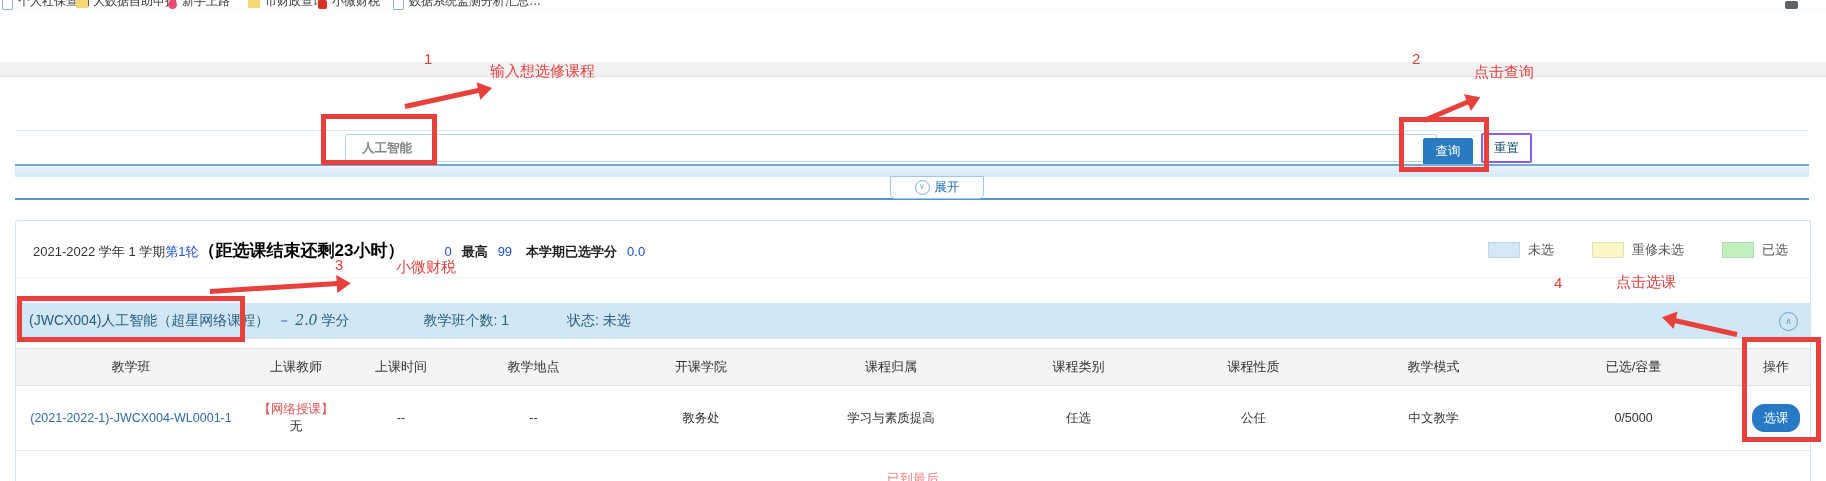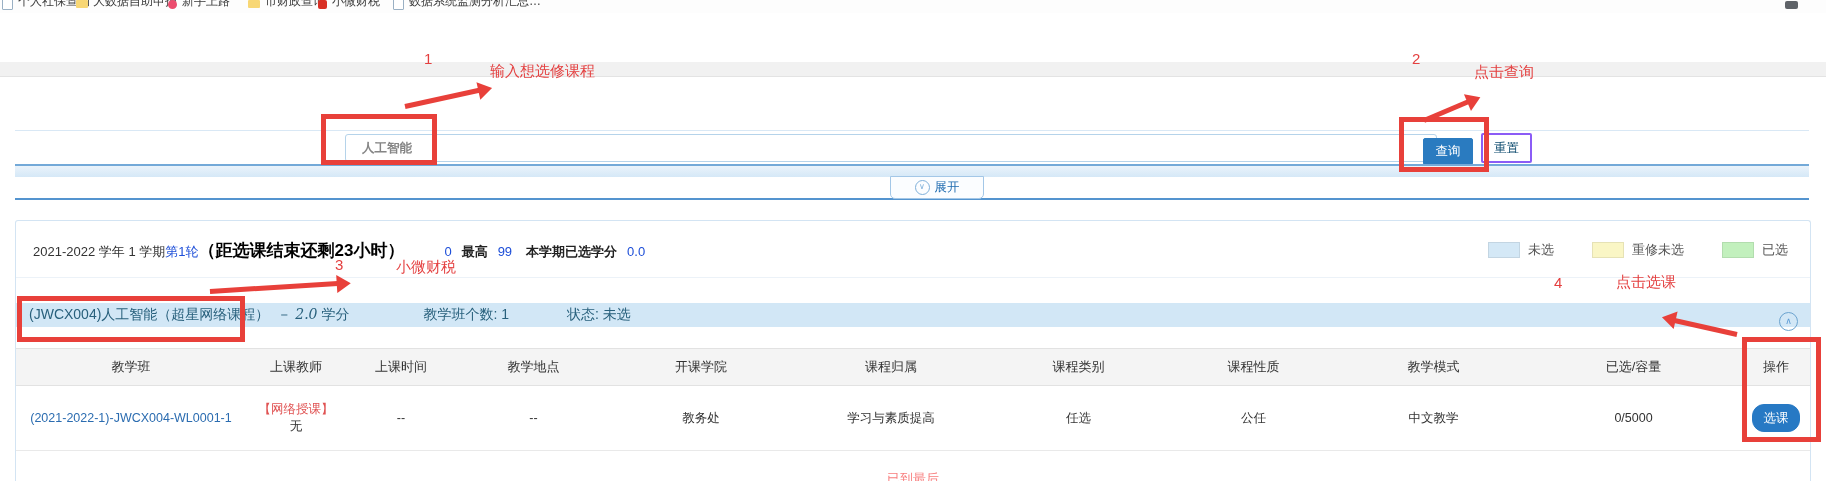--- a/index.html
+++ b/index.html
@@ -48,21 +48,21 @@
   .sem-bold{font-weight:bold;color:#222;}
   .sem-count{font-weight:bold;font-size:17px;color:#000000;}
   .sem-gap{display:inline-block;width:30px;}
   .sem-sp{display:inline-block;width:10px;}
   .legend{position:absolute;right:22px;top:20px;display:flex;gap:18px;align-items:center;
          font-size:13px;color:#555;}
   .leg-item{display:flex;gap:8px;align-items:center;margin-left:20px;}
   .swatch{width:30px;height:14px;border:1px solid rgba(0,0,0,0.08);}
   .sep{position:absolute;left:0;top:56px;width:100%;border-top:1px solid #ecf2f8;}
 
-  .course-band{position:absolute;left:0;top:82px;width:100%;height:24px;background:#d2e7f6;
+  .course-band{position:absolute;left:0;top:82px;width:100%;height:36px;background:#d2e7f6;
          display:flex;align-items:center;font-size:14px;color:#28607c;white-space:nowrap;}
   .cb-title{margin-left:13px;}
   .cb-credit{margin-left:8px;}
   .cb-credit .it{font-style:italic;font-family:"DejaVu Serif",serif;}
   .cb-count{margin-left:74px;}
   .cb-status{margin-left:58px;}
   .collapse-circle{position:absolute;right:12px;top:9px;width:17px;height:17px;border:1px solid #6ba3cf;
          border-radius:50%;color:#5b9bd5;font-size:9px;line-height:16px;text-align:center;cursor:pointer;}
 
   table.tbl{position:absolute;left:0;top:127px;width:100%;border-collapse:collapse;table-layout:fixed;}

